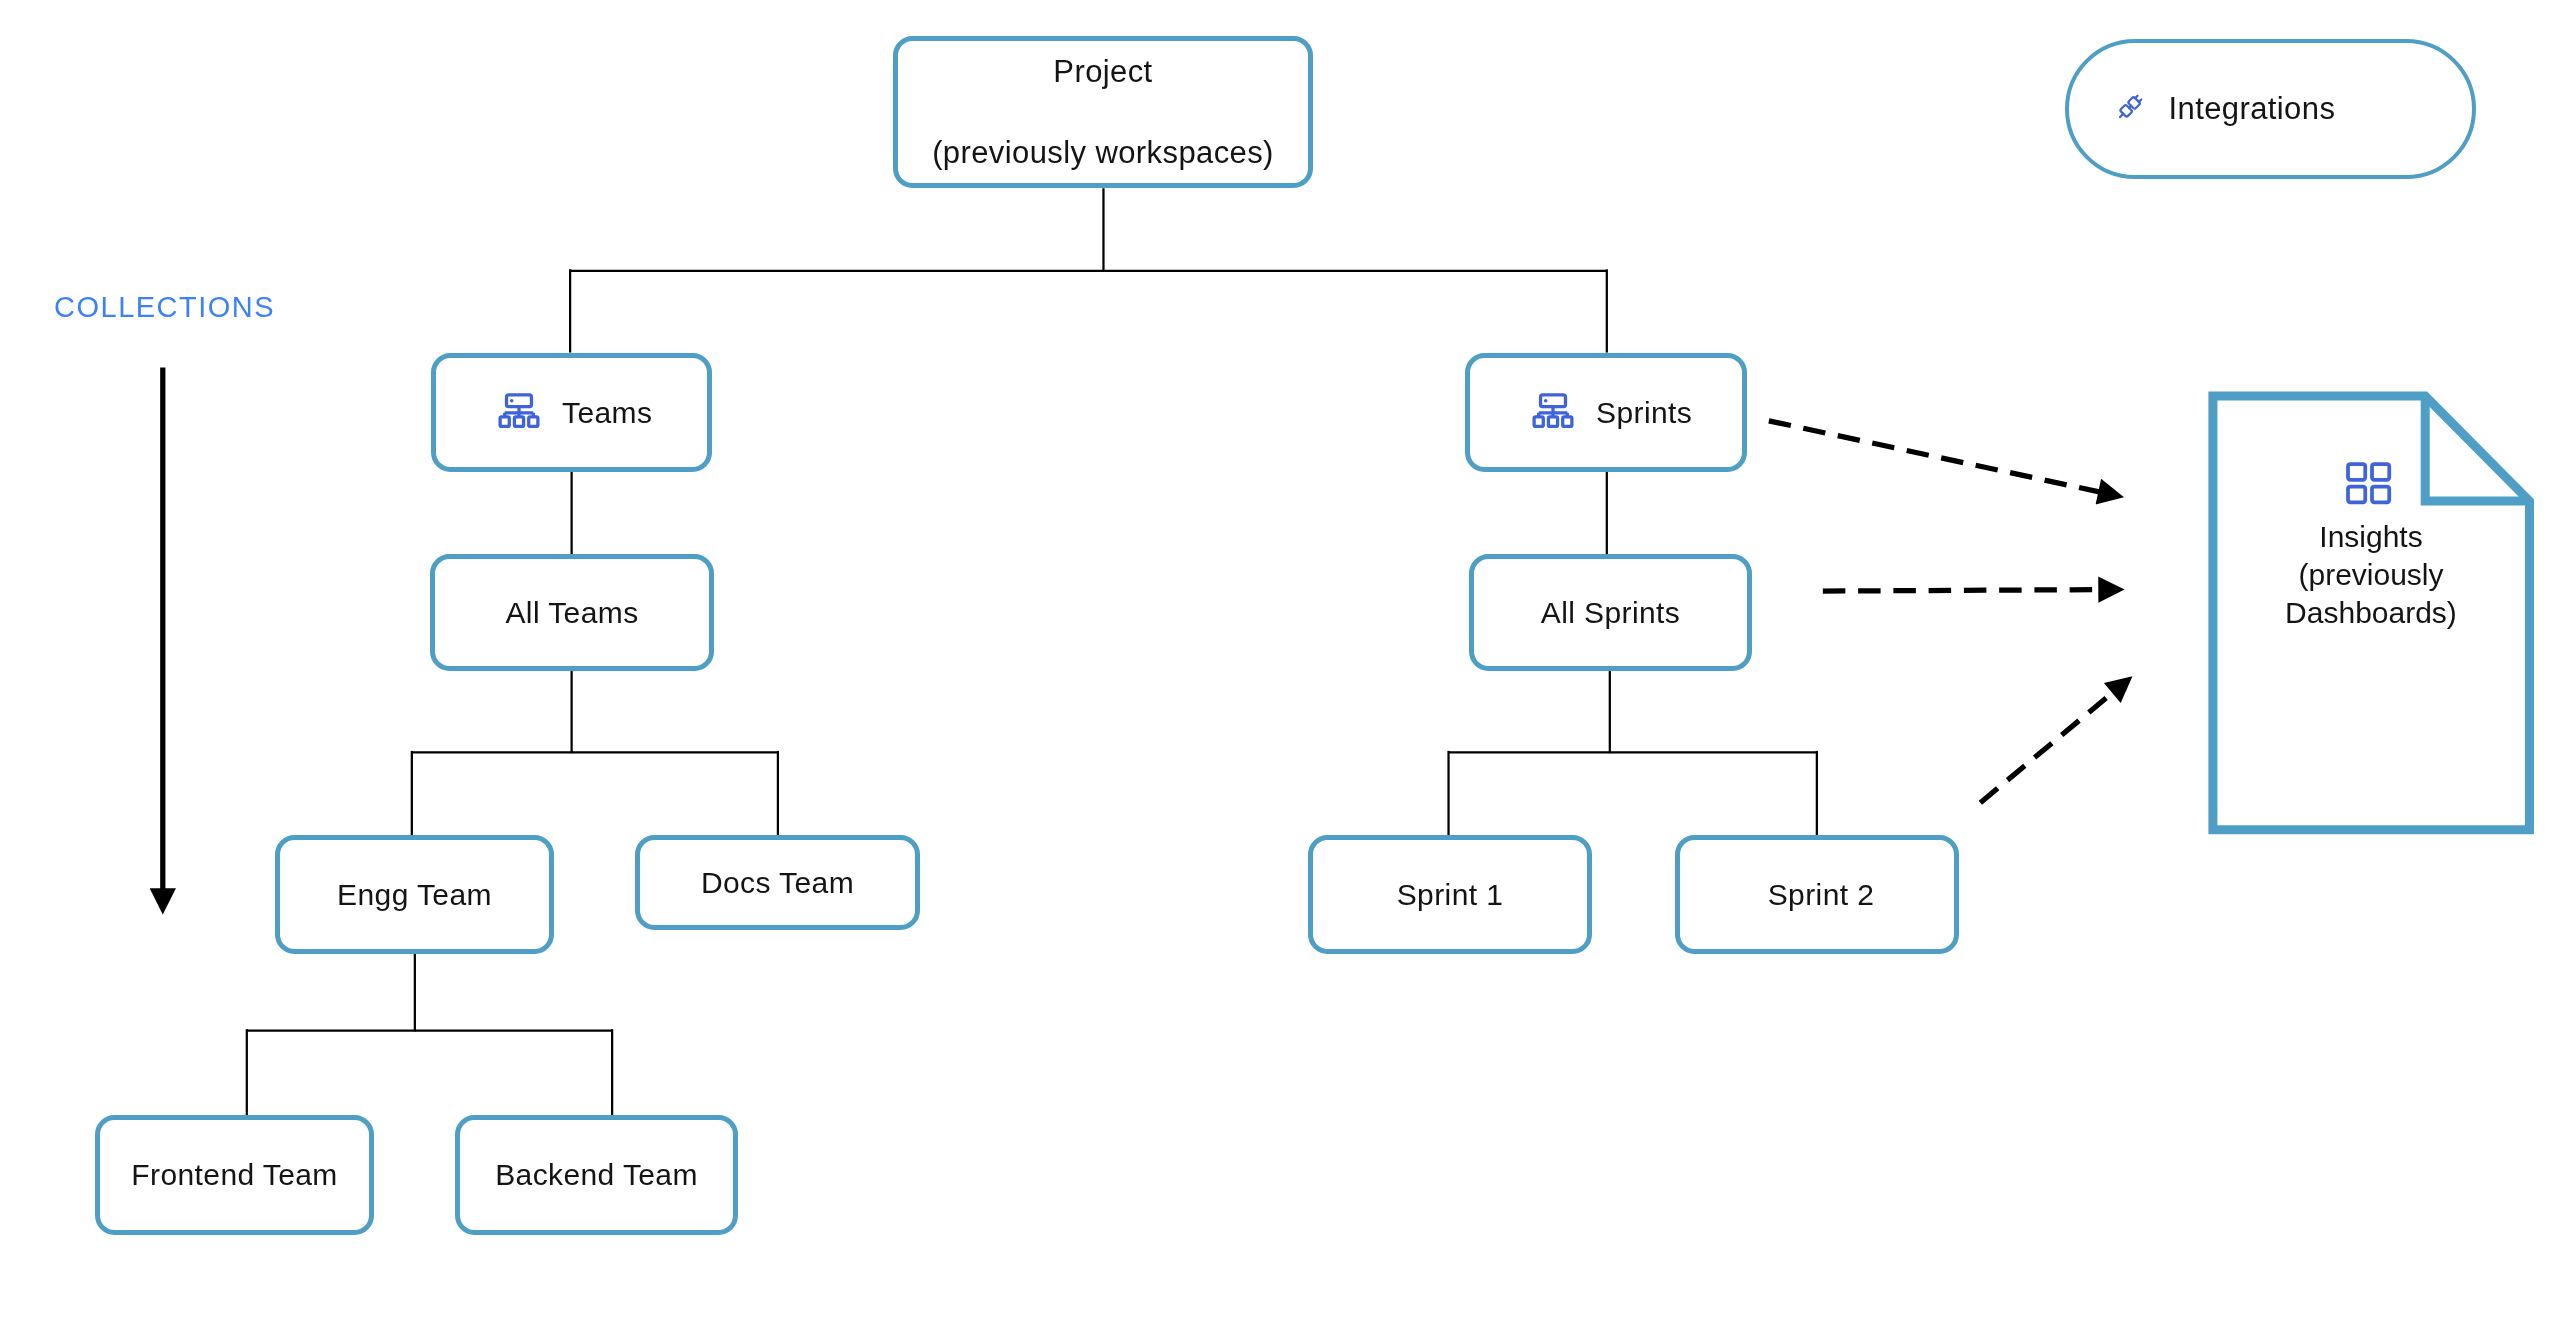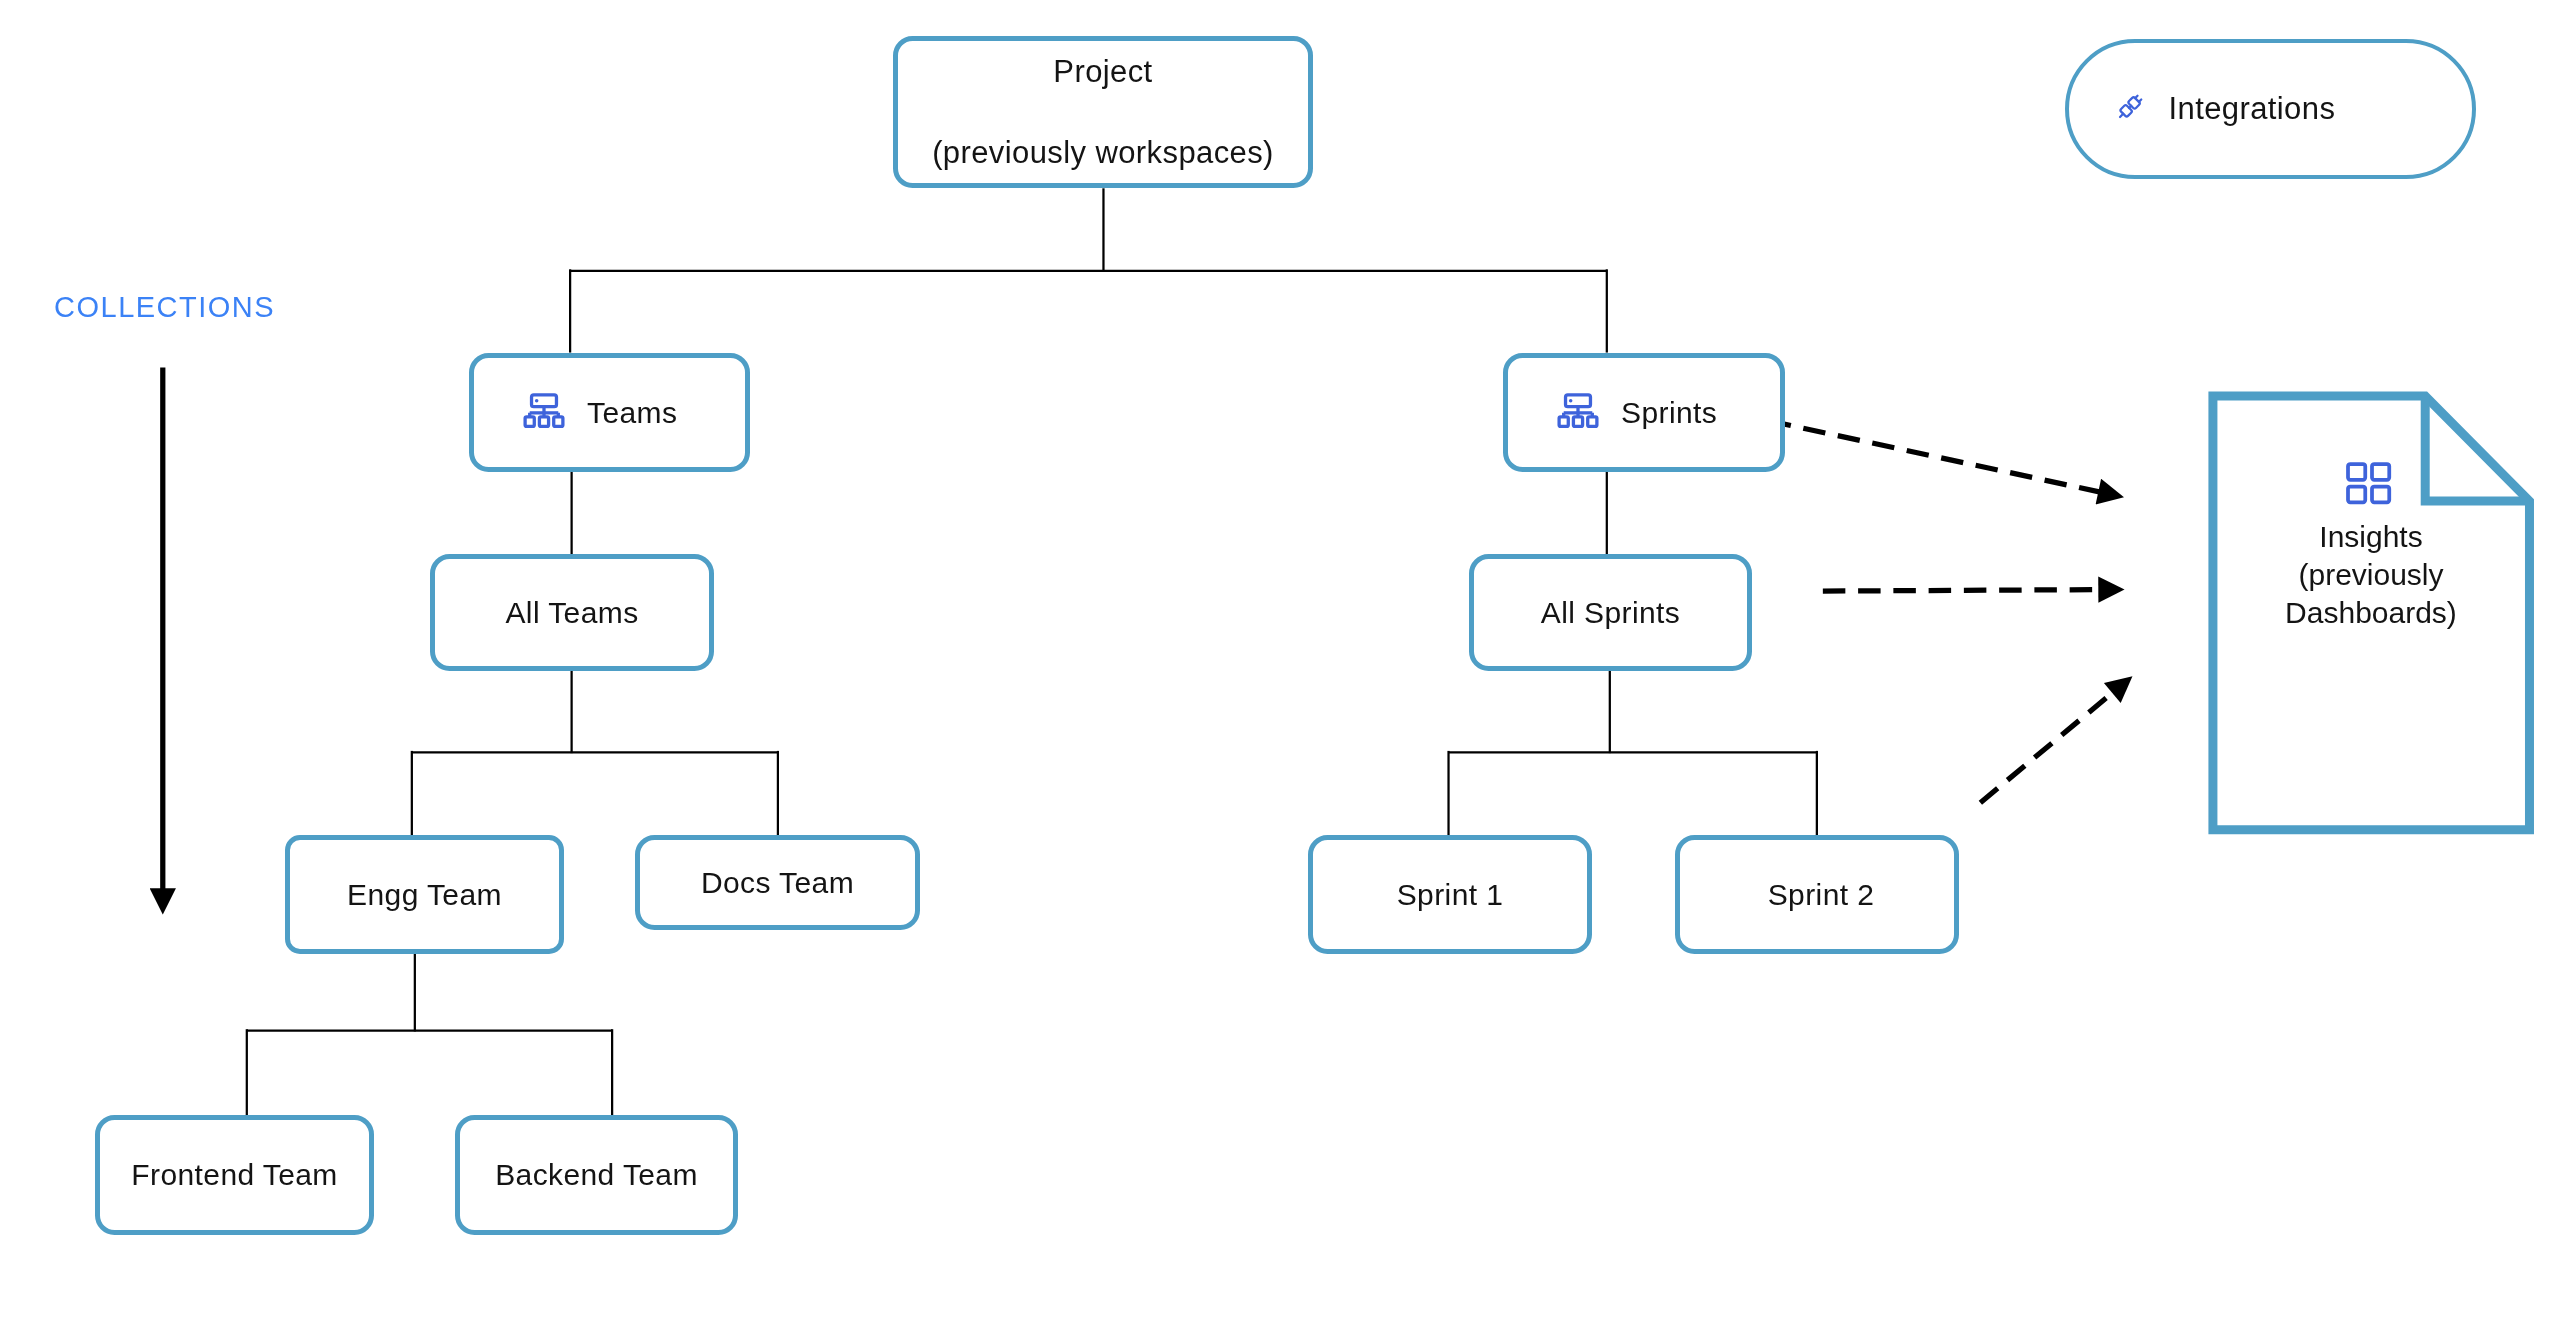--- a/index.html
+++ b/index.html
@@ -19,28 +19,28 @@
     border:5.3px solid #4E9EC6;
     border-radius:19.5px;
     display:flex;
     align-items:center;
     justify-content:center;
     font-size:30px;
     letter-spacing:0.4px;
     white-space:nowrap;
     gap:40px;
   }
-  .node.iconic{justify-content:flex-start;padding-left:48px;gap:21px;margin-left:38px;}
+  .node.iconic{justify-content:flex-start;padding-left:61px;gap:21px;}
   .n-project{left:893px;top:36px;width:420px;height:152px;flex-direction:column;line-height:41px;font-size:31px;}
   .n-integrations{left:2065px;top:39px;width:411px;height:140px;border-radius:70px;border-width:4.5px;justify-content:flex-start;padding-left:41px;gap:22.5px;font-size:31px;align-items:center;}
   .n-teams{left:431px;top:353px;width:281px;height:119px;}
   .n-sprints{left:1465px;top:353px;width:282px;height:119px;}
   .n-all-teams{left:430px;top:554px;width:284px;height:117px;}
   .n-all-sprints{left:1469px;top:554px;width:283px;height:117px;}
-  .n-engg{left:285px;top:835px;width:279px;height:119px;border-radius:15px;}
+  .n-engg{left:275px;top:835px;width:279px;height:119px;}
   .n-docs{left:635px;top:835px;width:285px;height:95px;}
   .n-sprint1{left:1308px;top:835px;width:284px;height:119px;}
   .n-sprint2{left:1675px;top:835px;width:284px;height:119px;padding-left:8px;}
   .n-frontend{left:95px;top:1115px;width:279px;height:120px;}
   .n-backend{left:455px;top:1115px;width:283px;height:120px;}
   .collections{
     position:absolute;left:54px;top:291px;
     font-size:29px;letter-spacing:1.5px;color:#3b82f6;
   }
   .insights-text{

